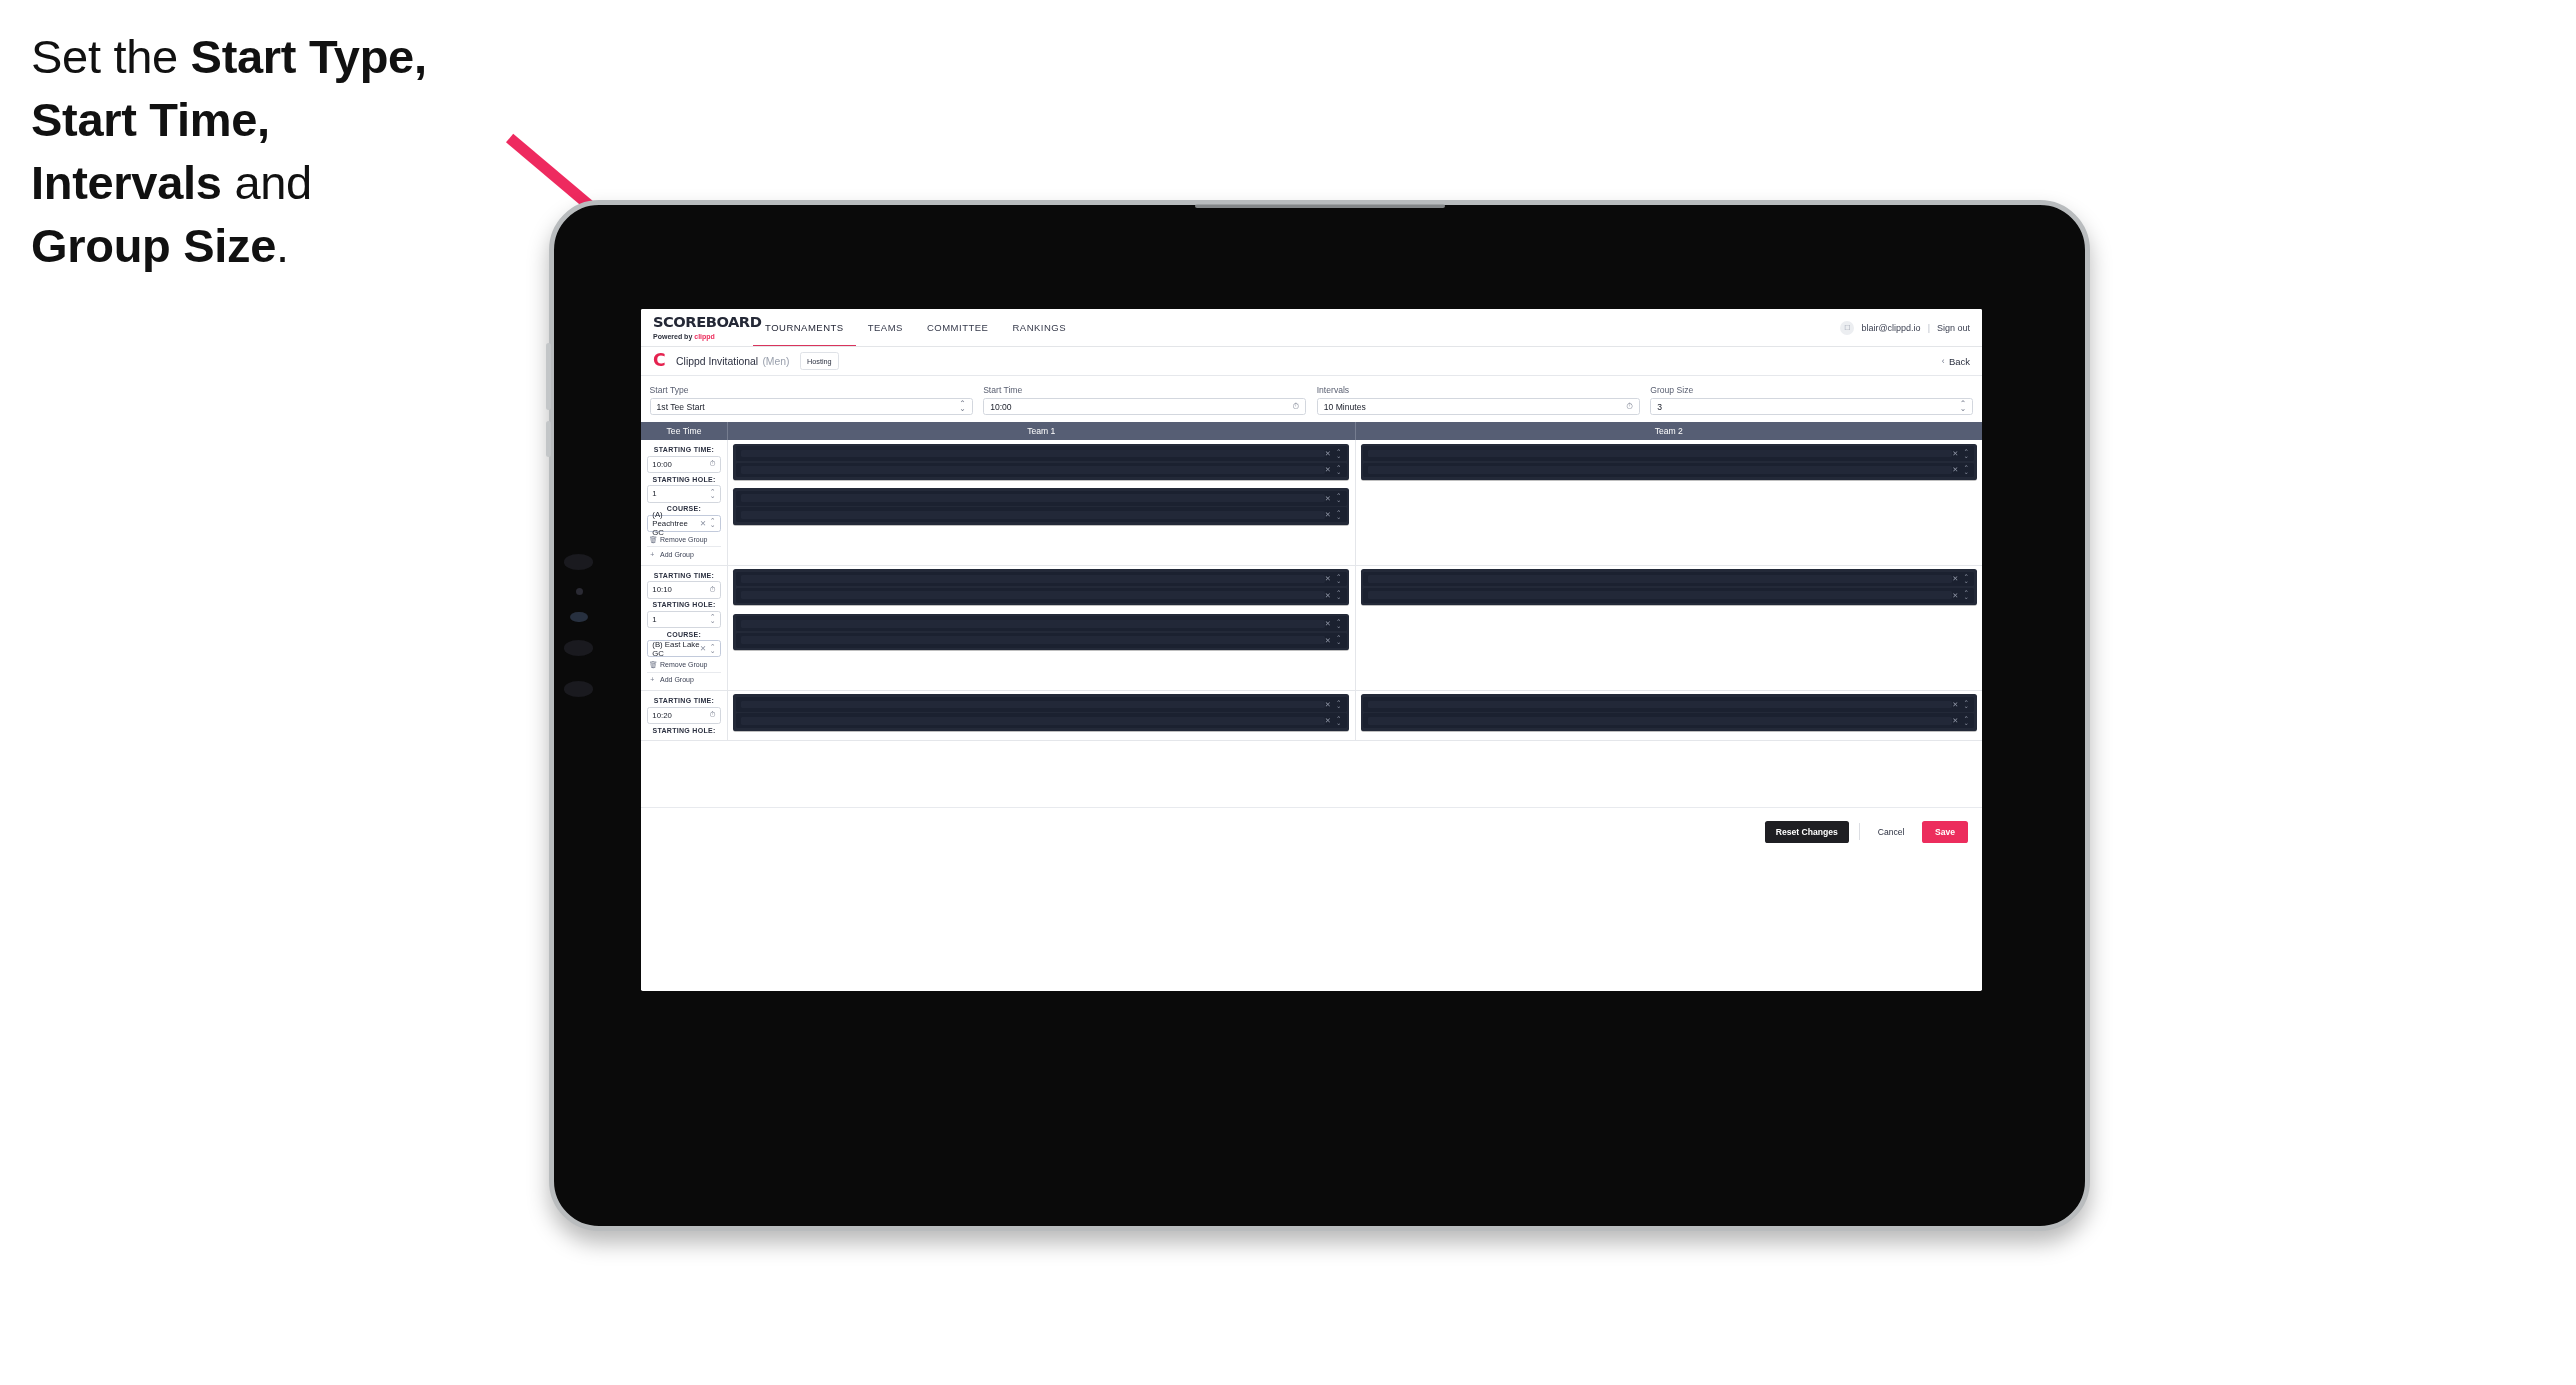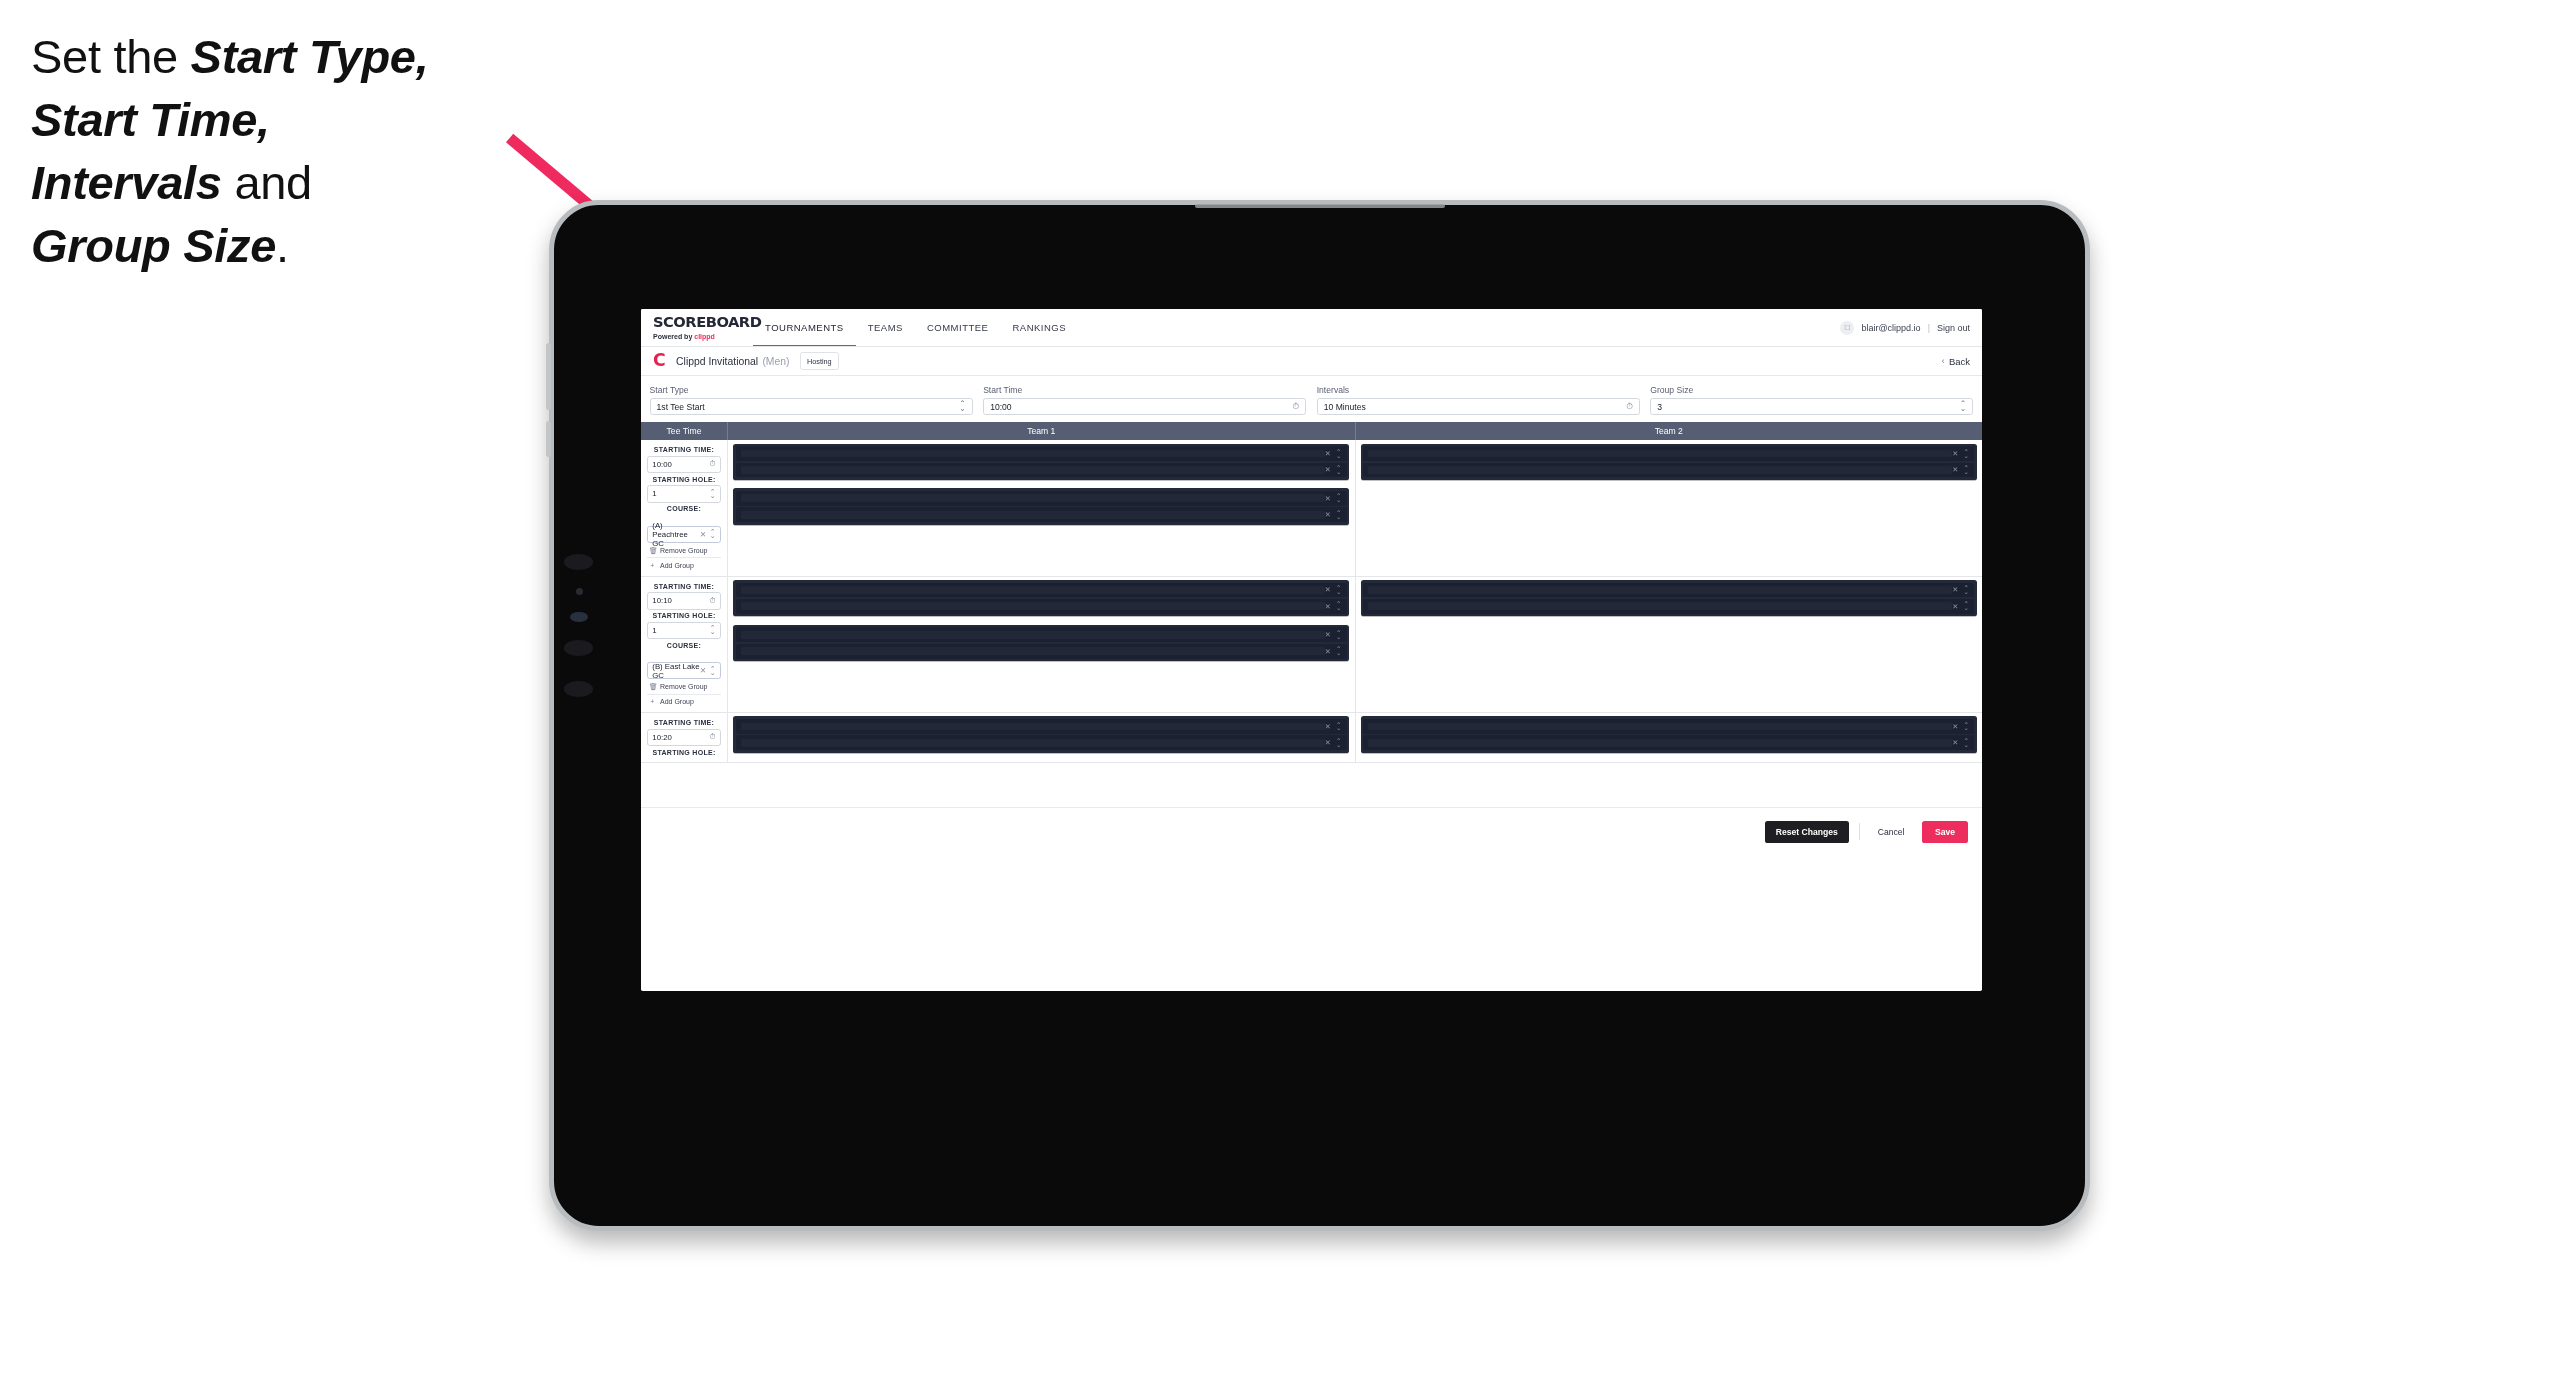--- a/index.html
+++ b/index.html
@@ -4,21 +4,21 @@
 <style>
   * { box-sizing: border-box; margin:0; padding:0; }
   html,body { width:2576px; height:1386px; background:#ffffff; overflow:hidden; }
   body { font-family:"Liberation Sans", sans-serif; -webkit-font-smoothing:antialiased; }
 
   
   #caption {
     position:absolute; left:31px; top:26px; width:552px;
     font-size:47px; line-height:1.34; color:#111111; letter-spacing:-0.3px;
   }
-  #caption .b { font-weight:700;font-style:italic; }
+  #caption .b { font-weight:700; }
   #caption .n { font-weight:400; }
 
   
   #arrow { position:absolute; left:501px; top:129px; width:362px; height:311px; pointer-events:none; }
 
   
   #tablet {
     position:absolute; left:549px; top:200px; width:1541px; height:1031px;
     background:#0a0a0a; border-radius:50px;
     border:5.2px solid #b9bcbe;
@@ -89,21 +89,21 @@
 
   .tbody { height:367px; overflow:hidden; position:relative; }
   .trow { display:flex; border-bottom:0.9px solid #e4e6ea; align-items:stretch; }
 
   
   .teecol { width:87px; flex:none; border-right:0.9px solid #e4e6ea; padding:3.5px 6px 4.3px 6px;
      display:flex; flex-direction:column; align-items:stretch; }
   .tlabel { text-align:center; font-size:7px; font-weight:700; letter-spacing:0.3px; color:#2b3040; margin:2.6px 0 2.6px; }
   .tinput { height:17.3px; border:0.9px solid #d3d7de; border-radius:2.6px; background:#fff;
       display:flex; align-items:center; padding:0 4.3px; font-size:7.8px; color:#20242f; }
-  .tinput.sel { border-color:#c2cadb;margin-top:11px; }
+  .tinput.sel { border-color:#c2cadb; }
   .tinput .v { flex:1; }
   .tinput .x { color:#8a90a0; font-size:7.8px; margin-right:3.5px; }
   .tinput .ic { color:#7b8191; font-size:7.8px; }
   .grplink { display:flex; align-items:center; gap:4.3px; font-size:7px; color:#3b4154; padding:3.5px 1.7px 2.6px; cursor:pointer; }
   .grplink.rm { border-bottom:0.9px solid #e8eaee; }
   .grplink .gi { font-size:7px; color:#777d8e; width:7px; text-align:center; }
 
   
   .teamcell { flex:1; border-right:0.9px solid #e4e6ea; padding:3.5px 5.2px 4.3px 5.2px; display:flex; flex-direction:column; gap:8.6px; }
   .teamcell.last { border-right:none; }

